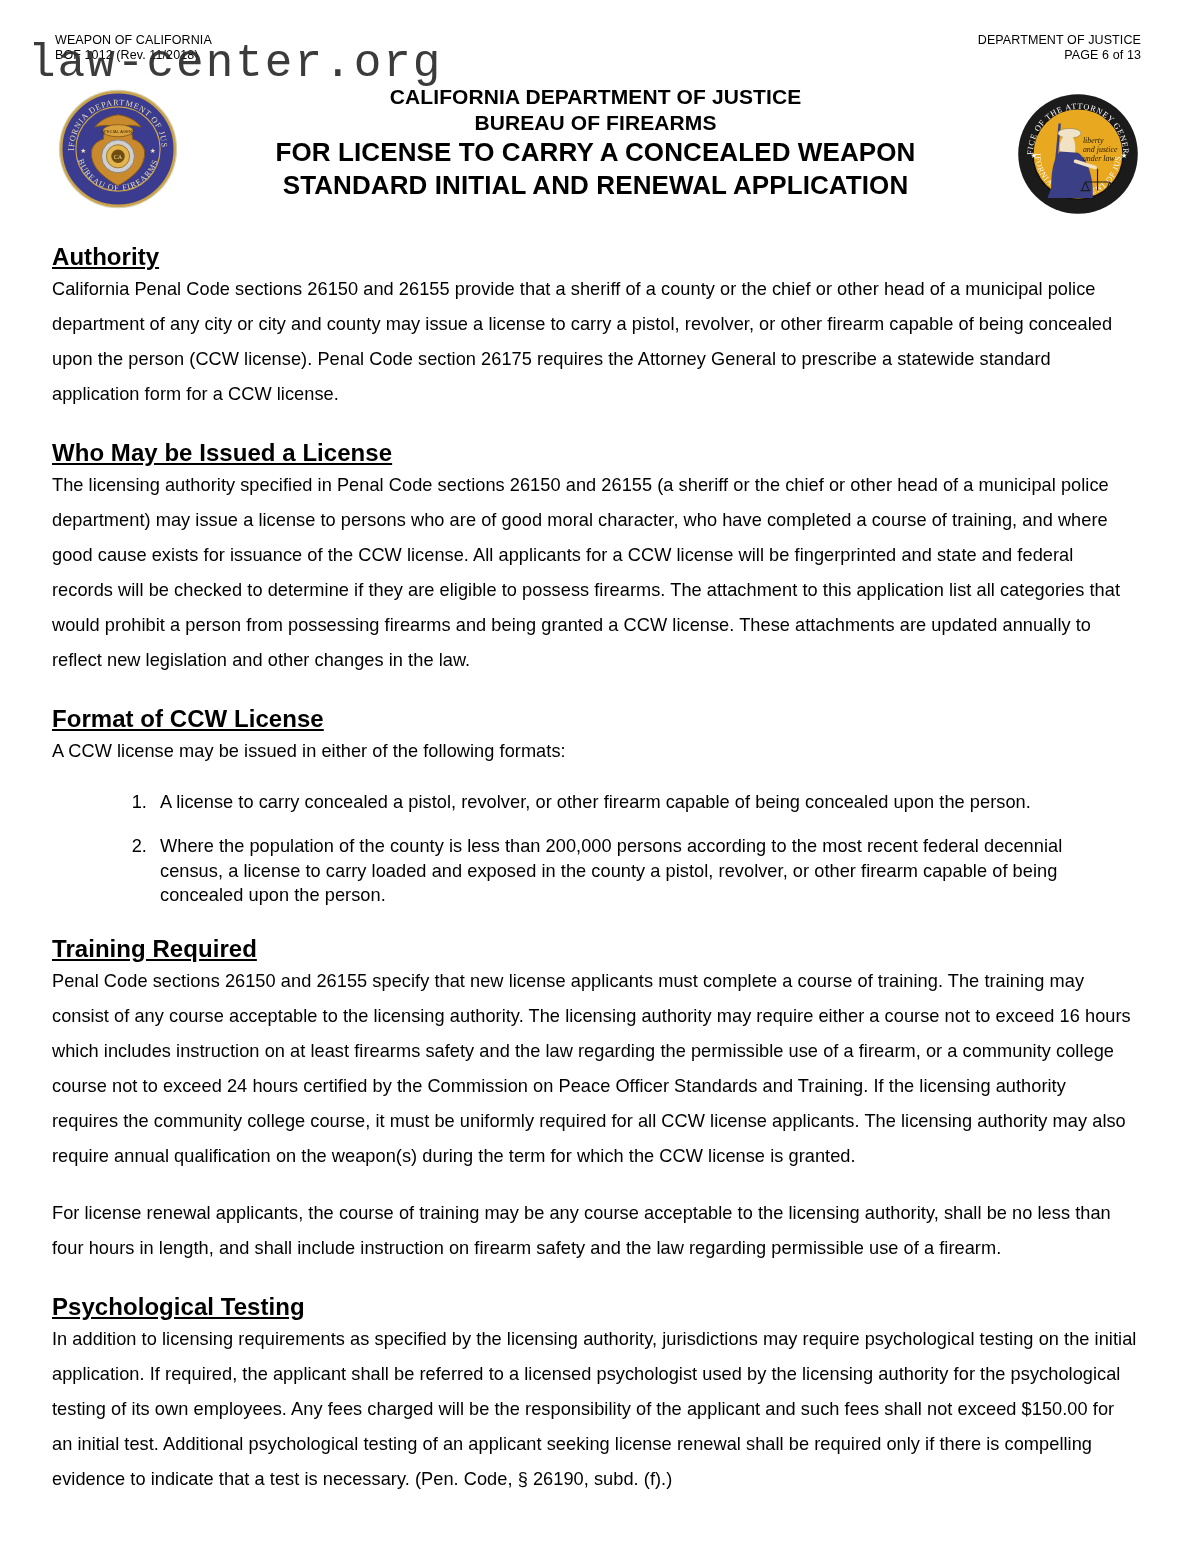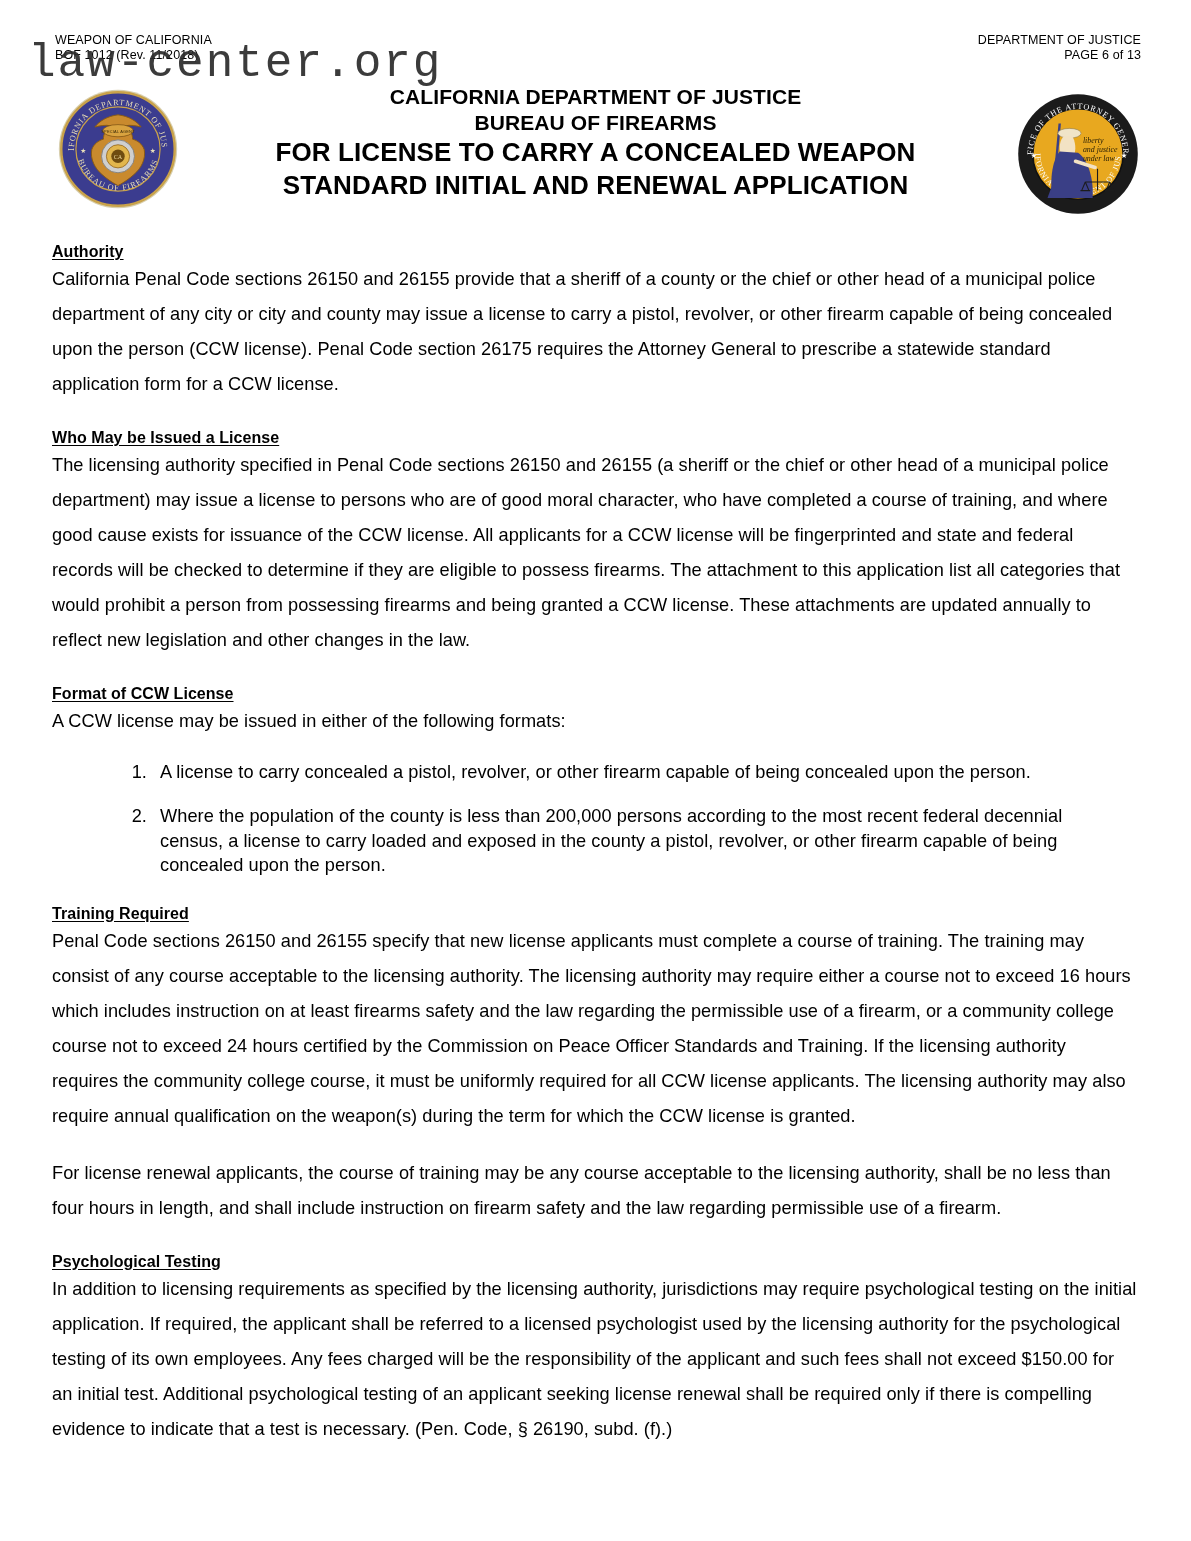--- a/index.html
+++ b/index.html
@@ -86,21 +86,21 @@
   }
 
   
   .body-area {
     position: absolute;
     top: 243px;
     left: 52px;
     width: 1085px;
   }
   h2.sec-head {
-    font-size: 16px;
+    font-size: 24px;
     font-weight: bold;
     margin: 0 0 1px 0;
     padding: 0;
     text-decoration: underline;
     text-underline-offset: 2px;
     display: inline-block;
     letter-spacing: 0.05px;
   }
   .sec { margin-bottom: 27px; }
   p.para {

